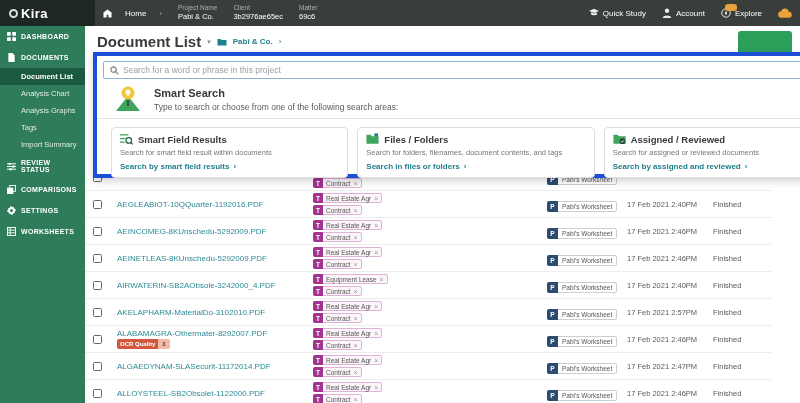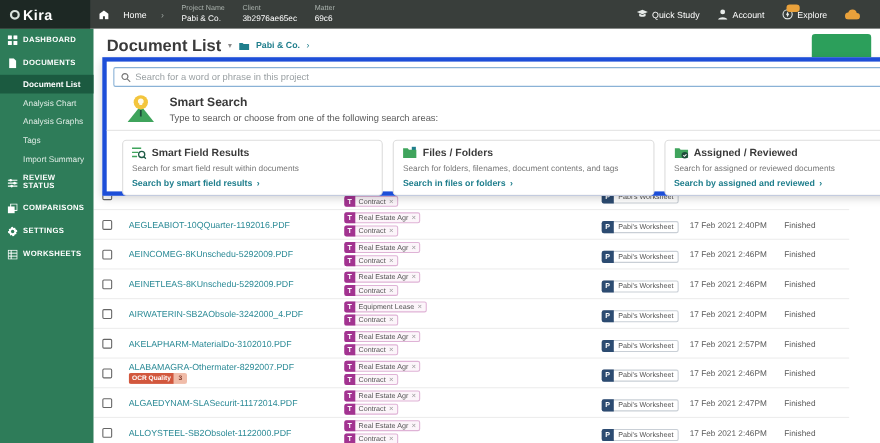--- a/index.html
+++ b/index.html
@@ -1,29 +1,29 @@
 <!DOCTYPE html>
 <html><head>
 <meta charset="utf-8">
 <style>
   * { box-sizing: border-box; margin:0; padding:0; }
   html,body { width:800px; height:403px; overflow:hidden; }
   body { font-family:"Liberation Sans", sans-serif; background:#fff; position:relative; color:#444; }
 
   
   .top-header { position:absolute; top:0; left:0; right:0; height:26px; background:#393E3B; display:flex; align-items:stretch; color:#fff; z-index:20; }
-  .logo-block { width:82px; background:#1D2824; display:flex; align-items:center; gap:3px; padding-left:9px; font-size:13px; font-weight:bold; letter-spacing:.4px; flex:none; }
+  .logo-block { width:95px; background:#1D2824; display:flex; align-items:center; gap:3px; padding-left:9px; font-size:13px; font-weight:bold; letter-spacing:.4px; flex:none; }
   .logo-ring { width:9px; height:9px; border:2px solid #D8E2DC; border-radius:50%; display:inline-block; }
   .h-crumb { display:flex; align-items:center; gap:13px; margin-left:8px; font-size:8px; cursor:pointer; }
   .h-crumb .icon-slot { width:9px; height:9px; color:#fff; }
   .h-chev { color:#9BA39E; font-size:8px; }
   .h-meta { display:flex; flex-direction:column; justify-content:center; margin-left:16px; line-height:1.25; }
   .h-meta .lbl { font-size:6.5px; color:#A9B1AC; }
   .h-meta .val { font-size:7.5px; color:#fff; }
-  .h-right { margin-left:auto; display:flex; align-items:center; gap:16px; padding-right:18px; }
+  .h-right { margin-left:auto; display:flex; align-items:center; gap:16px; padding-right:8px; }
   .h-action { display:flex; align-items:center; gap:4px; font-size:8px; cursor:pointer; position:relative; }
   .h-action .icon-slot { width:10px; height:10px; color:#E8ECEA; }
   .badge-dot { position:absolute; top:-4px; left:4px; width:12px; height:7px; background:#E9A13B; border-radius:3px; }
   .cloud-slot { width:14px; height:10px; cursor:pointer; }
   svg { display:block; width:100%; height:100%; }
 
   
   .sidebar { position:absolute; top:26px; left:0; width:85px; bottom:0; background:#2E7C59; z-index:15; }
   .side-item { display:flex; align-items:center; gap:5px; padding:6px 7px; color:#fff; font-size:7px; font-weight:bold; letter-spacing:.3px; cursor:pointer; }
   .side-icon { width:9px; height:9px; color:#fff; flex:none; }

